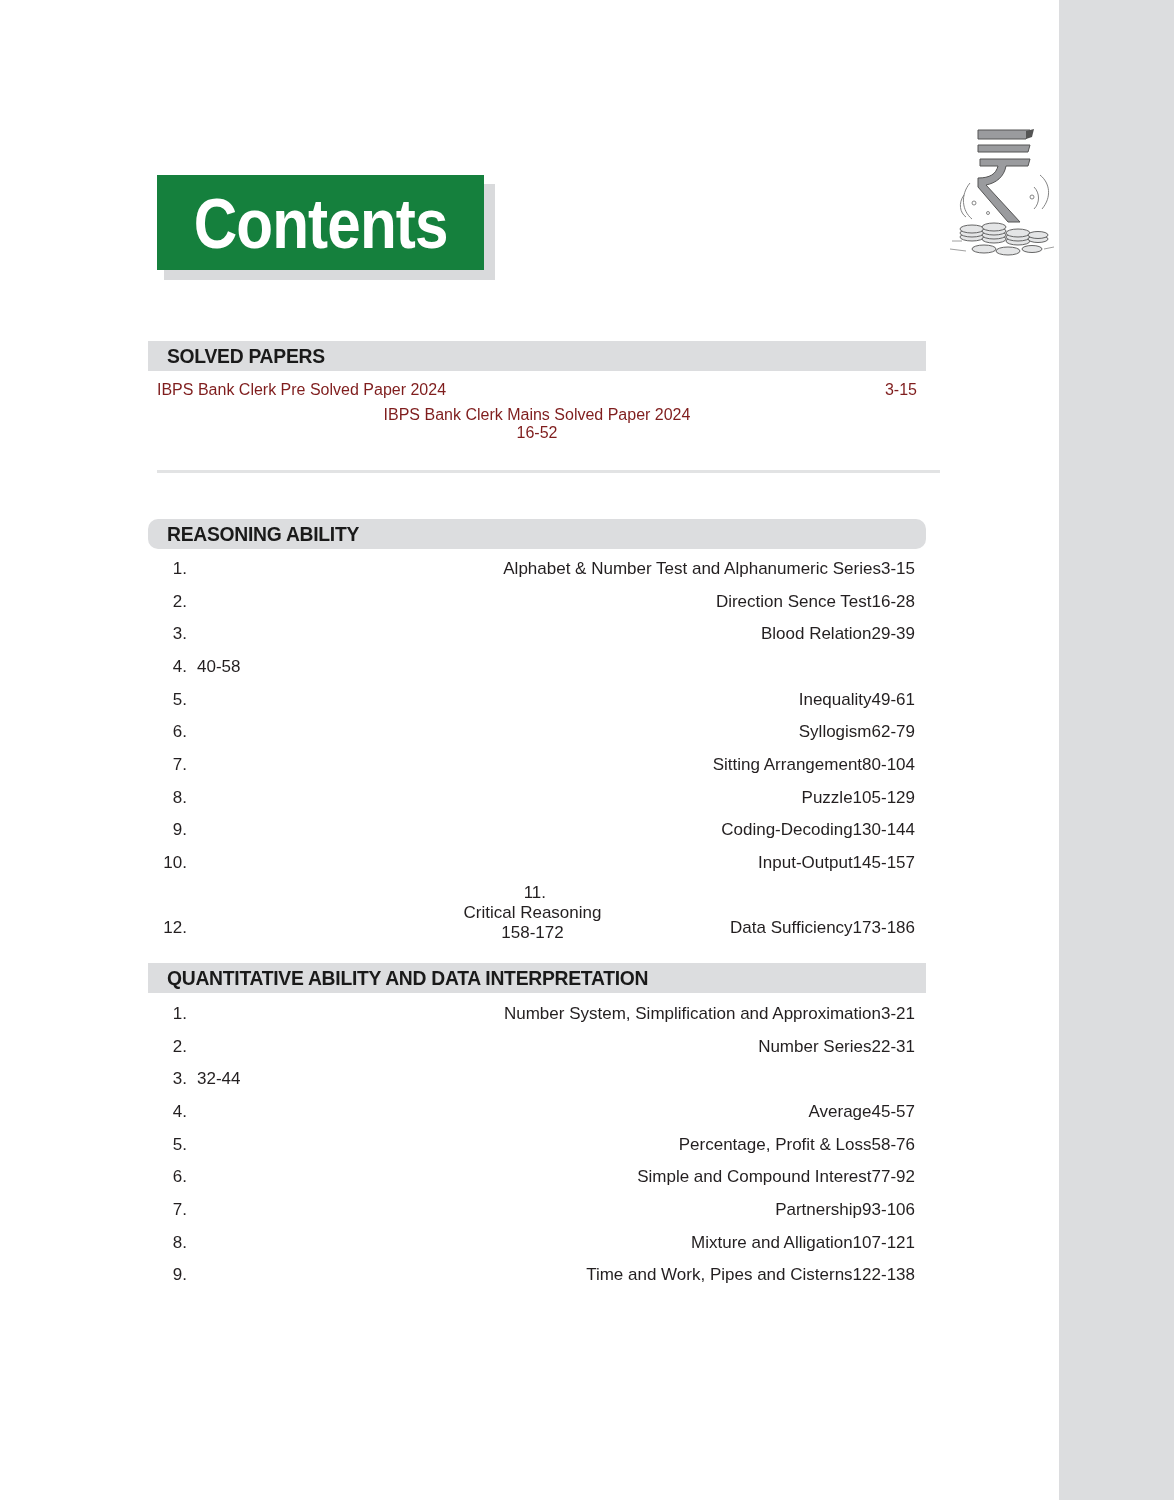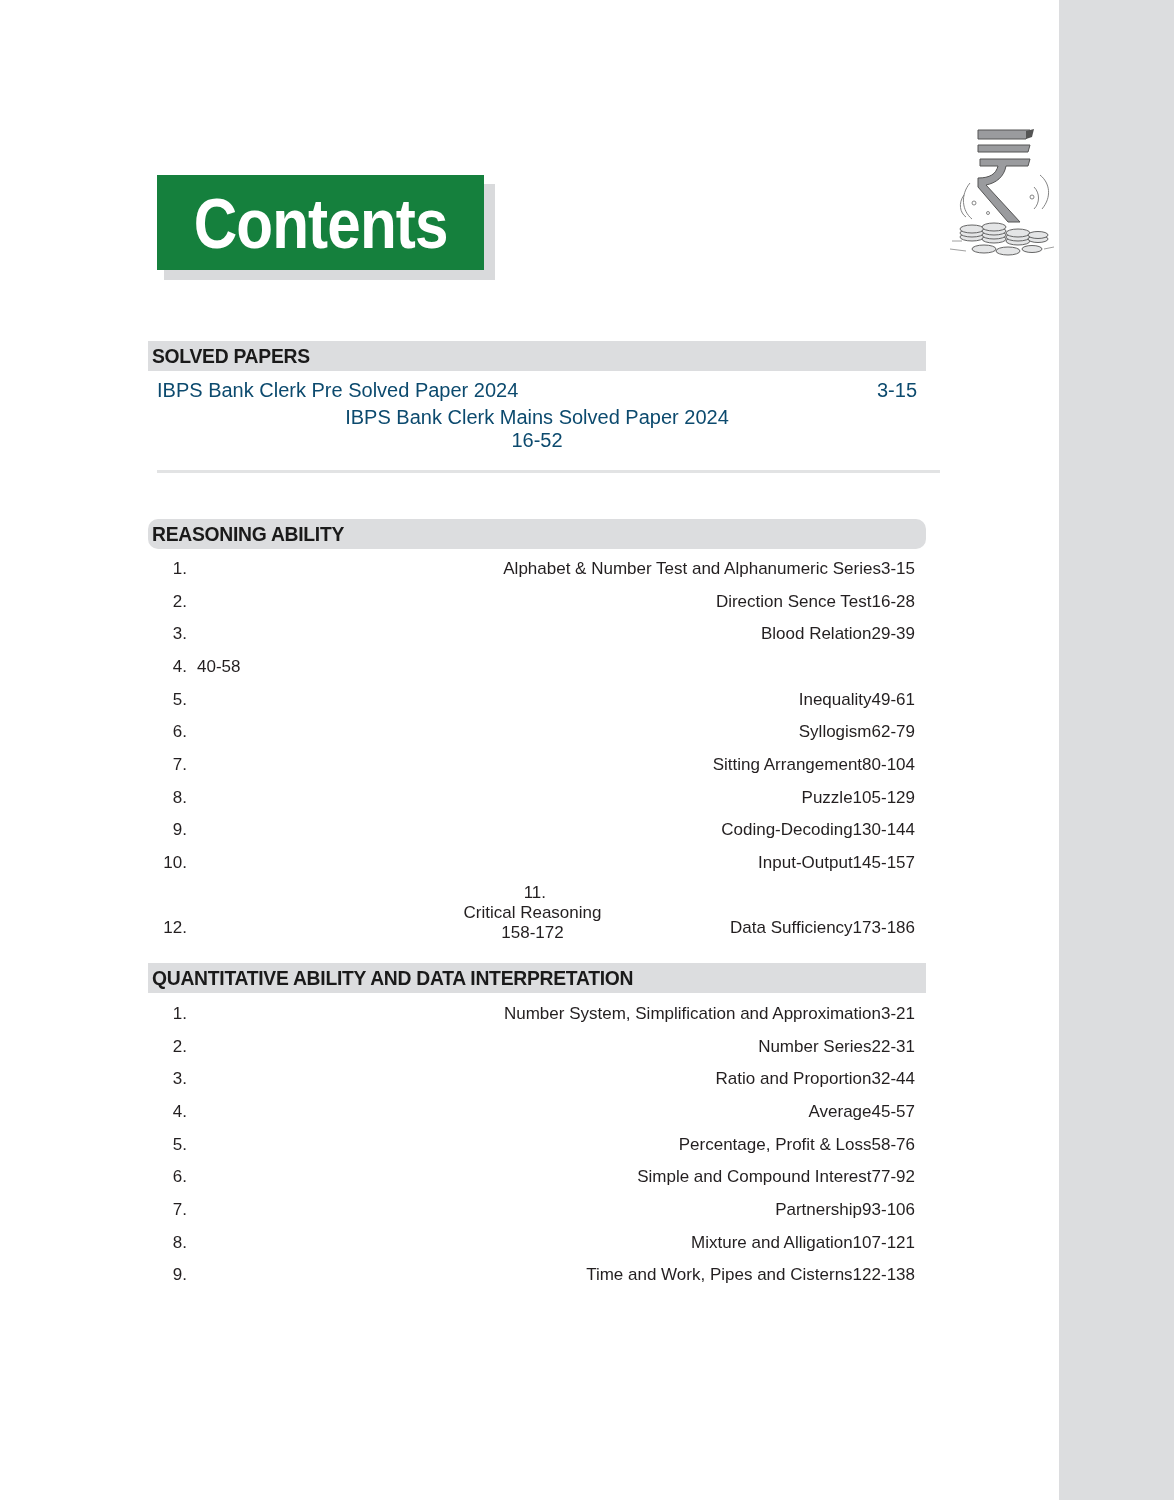--- a/index.html
+++ b/index.html
@@ -46,38 +46,38 @@
       left: 948px; top: 125px;
       width: 108px; height: 135px;
     }
     .section-header {
       position: absolute;
       left: 148px;
       width: 778px; height: 30px;
       background: #dcdddf;
       display: flex; align-items: center;
       box-sizing: border-box;
-      padding-left: 4px;
+      padding-left: 19px;
     }
     .section-header span {
       font-family: "Liberation Sans", sans-serif;
       font-weight: bold;
       font-size: 21px;
       color: #1a1a1a;
       letter-spacing: -0.3px;
       transform: scaleX(0.92);
       transform-origin: left center;
       white-space: nowrap;
     }
     .paper-row {
       position: absolute;
       left: 157px; width: 760px; height: 22px;
       display: flex; justify-content: space-between; align-items: center;
-      font-size: 20px;
-      color: #0c4a6e;
+      font-size: 16px;
+      color: #7f1d1d;
     }
     .divider {
       position: absolute;
       left: 157px; top: 470px;
       width: 783px; height: 3px;
       background: #e2e3e4;
     }
     .toc-row {
       position: absolute;
       left: 150px; width: 765px; height: 26px;
@@ -234,21 +234,20 @@
   <span class="toc-title">Number System, Simplification and Approximation</span>
   <span class="toc-pages">3-21</span>
 </div>
 <div class="toc-row" style="top:1034px;">
   <span class="toc-num">2.</span>
   <span class="toc-title">Number Series</span>
   <span class="toc-pages">22-31</span>
 </div>
 <div class="toc-row" style="top:1066px;">
   <span class="toc-num">3.</span>
-  <span class="toc-title">Ratio and Proportion</span>
   <span class="toc-pages">32-44</span>
 </div>
 <div class="toc-row" style="top:1099px;">
   <span class="toc-num">4.</span>
   <span class="toc-title">Average</span>
   <span class="toc-pages">45-57</span>
 </div>
 <div class="toc-row" style="top:1132px;">
   <span class="toc-num">5.</span>
   <span class="toc-title">Percentage, Profit &amp; Loss</span>

